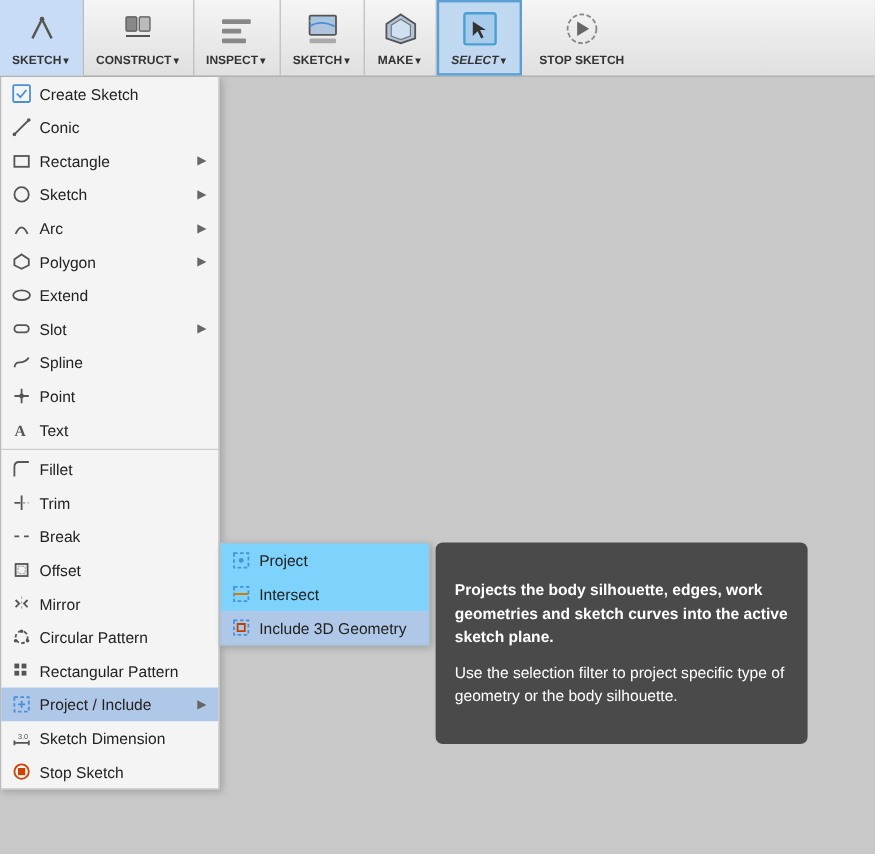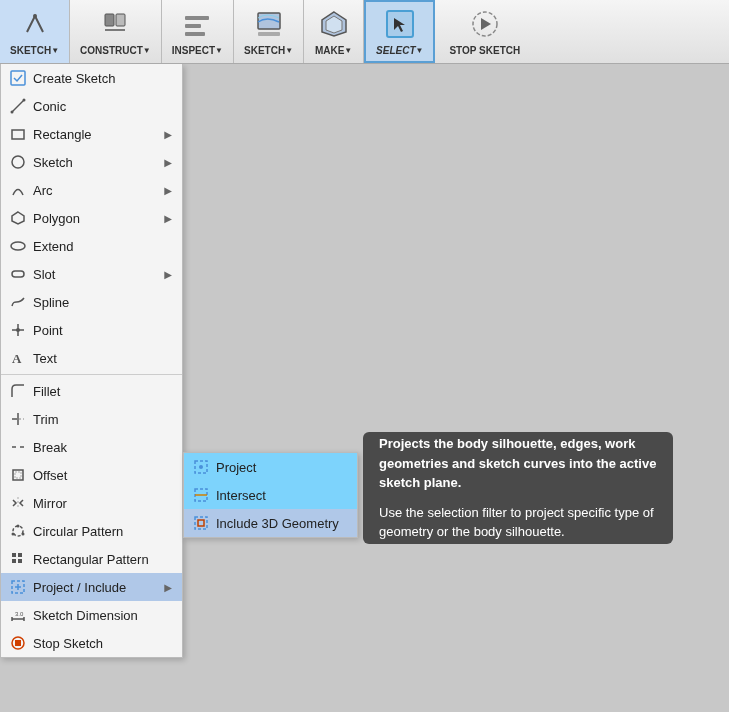--- a/index.html
+++ b/index.html
@@ -128,26 +128,26 @@
       z-index: 60;
     }
     .submenu .menu-item {
       font-size: 13px;
     }
 
     
     .tooltip-box {
       position: absolute;
       left: 363px;
-      top: 368px;
+      top: 388px;
       width: 310px;
       background: #4a4a4a;
       color: #fff;
       border-radius: 6px;
-      padding: 2px 16px;
+      padding: 30px 16px;
       font-size: 13px;
       line-height: 1.5;
       z-index: 70;
     }
     .tooltip-box strong {
       font-weight: bold;
     }
     .tooltip-box p { margin-bottom: 10px; }
     .tooltip-box p:last-child { margin-bottom: 0; }
 

